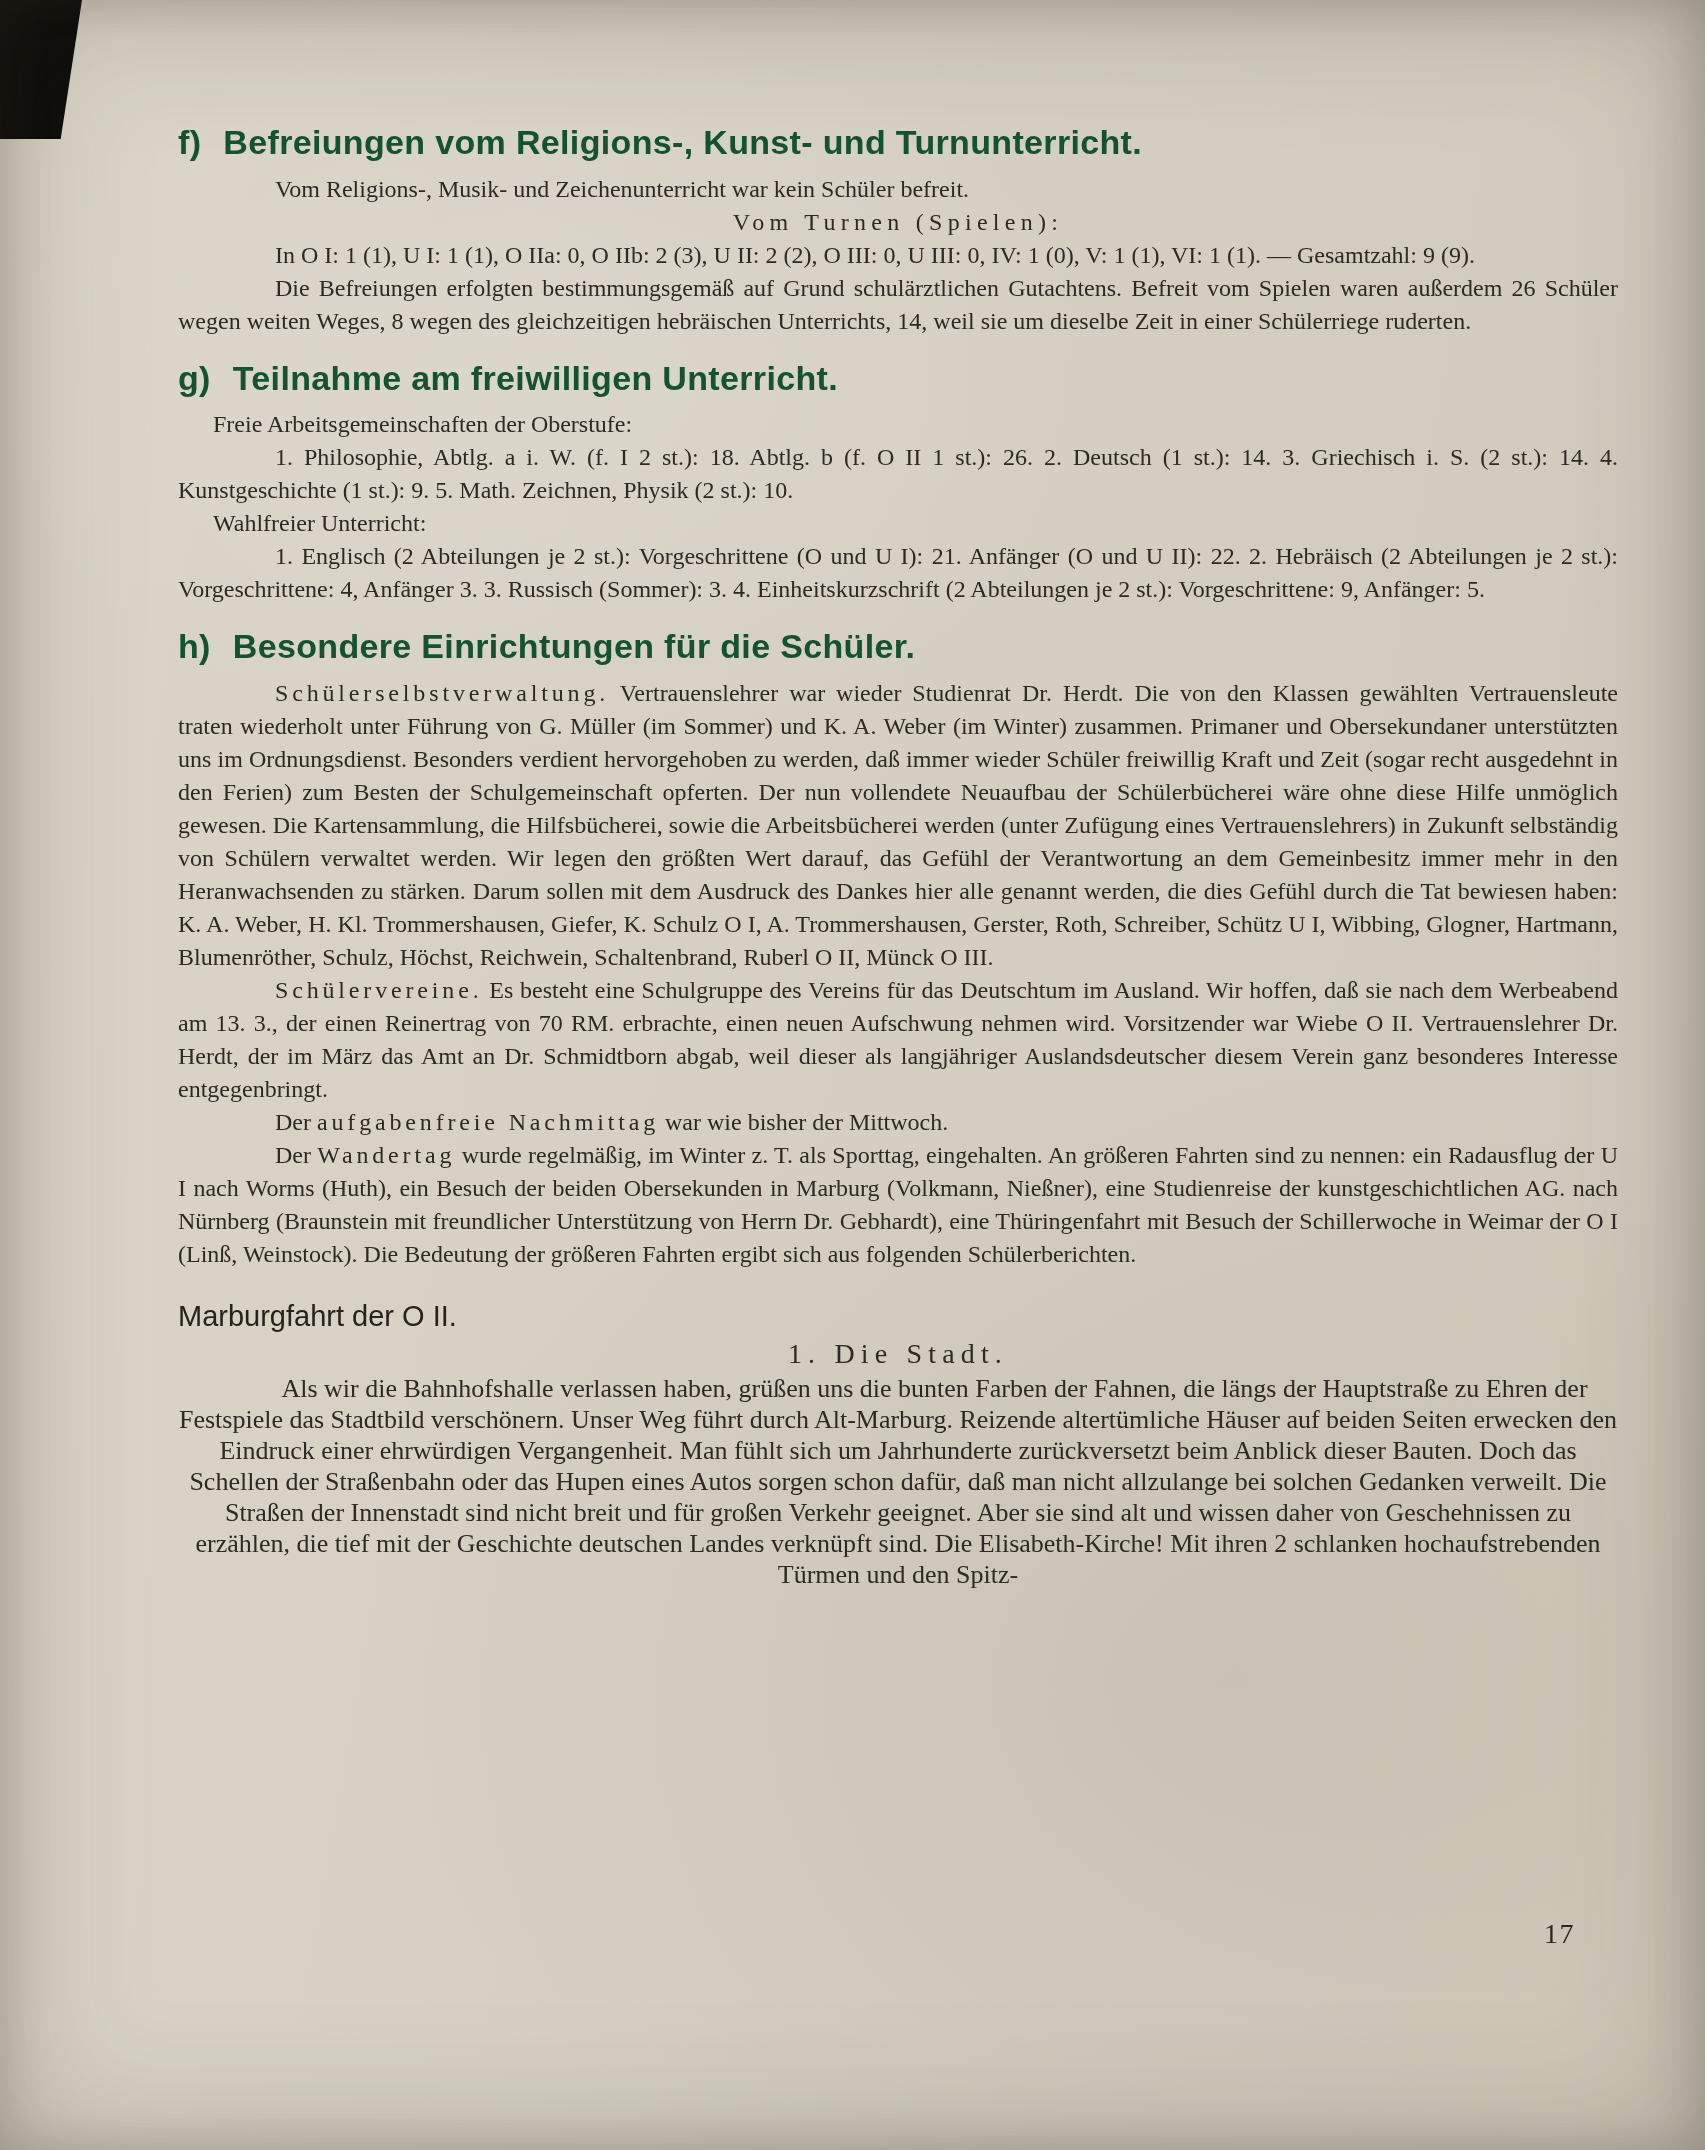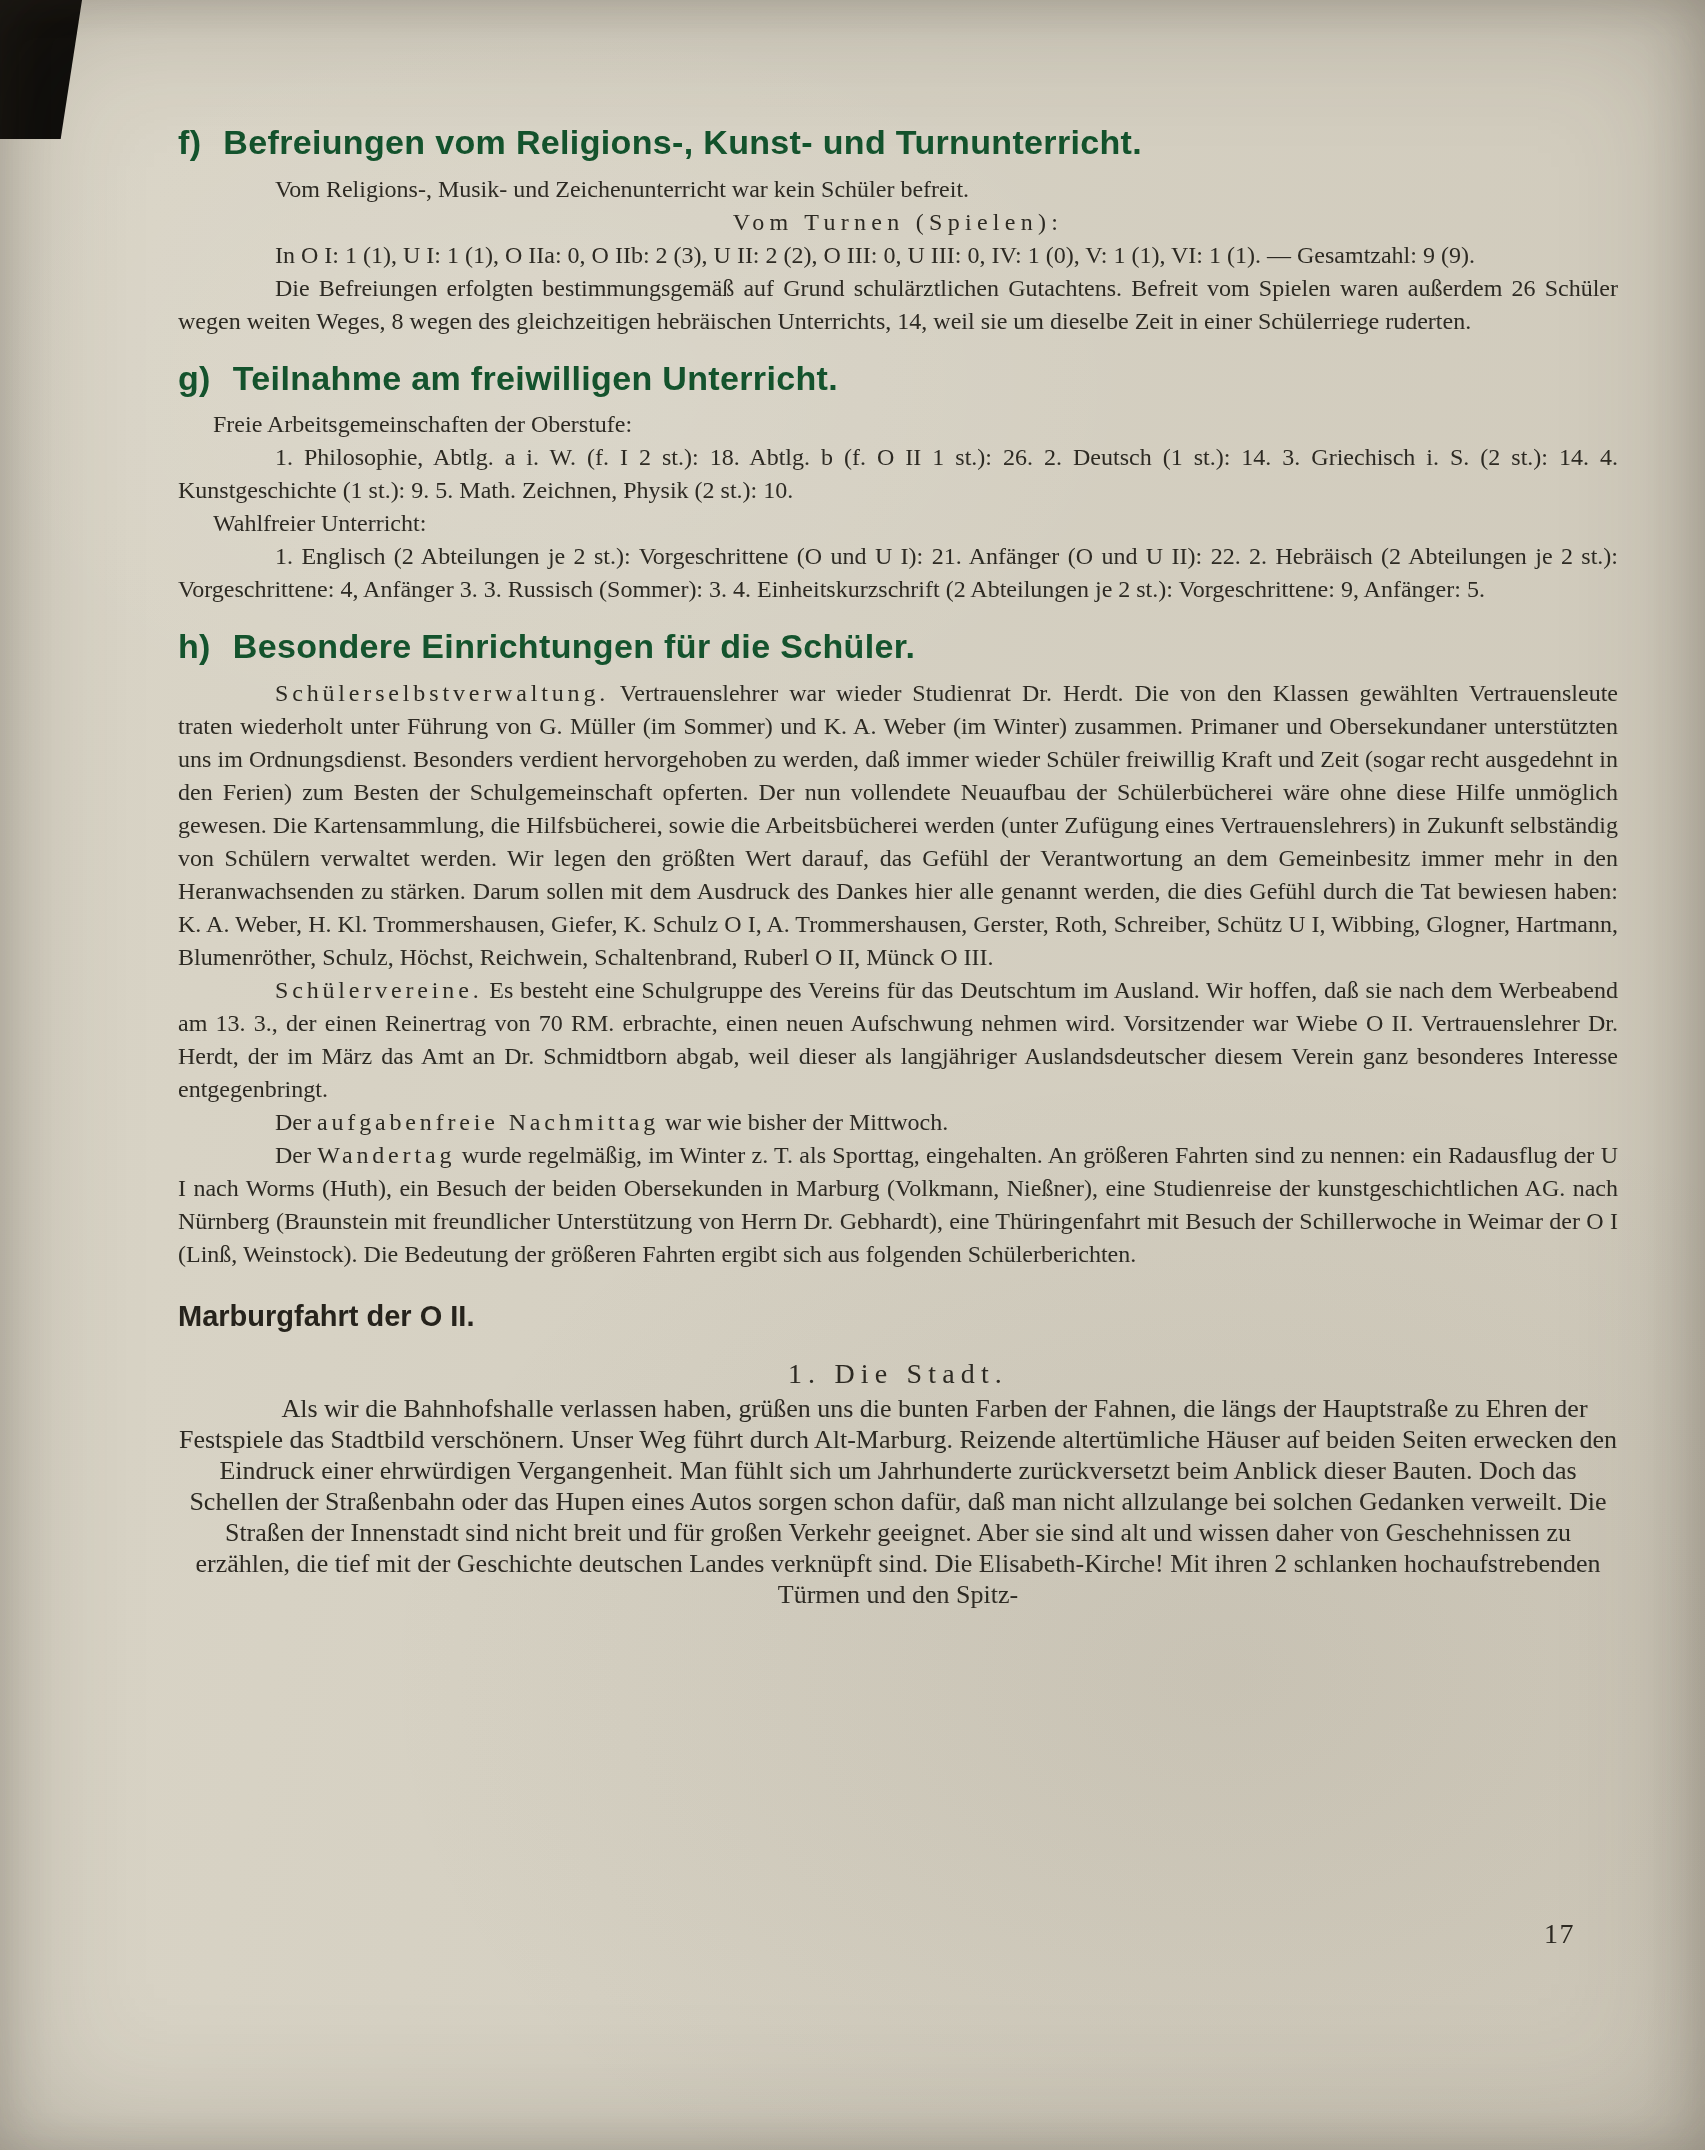--- a/index.html
+++ b/index.html
@@ -28,22 +28,22 @@
   }
   h2.sec-head {
     font-family: "Liberation Sans", "DejaVu Sans", sans-serif;
     font-weight: 700; font-size: 34px; line-height: 38px;
     color: #14532d; margin: 0 0 11.7px 0;
     letter-spacing: 0.01em;
   }
   h2.sec-head .marker { margin-right: 22px; }
   h3.sub-head {
     font-family: "Liberation Sans", "DejaVu Sans", sans-serif;
-    font-weight: 700; font-size: 29px; line-height: 35px;
-    color: #26231c; margin: 0 0 24px 0;
+    font-weight: 400; font-size: 29px; line-height: 35px;
+    color: #26231c; margin: 0 0 4px 0;
   }
   section { margin: 0; }
   .sec-g, .sec-h { margin-top: 21px; }
   .sec-marburg { margin-top: 28px; }
   .par {
     font-size: 24px; line-height: 33px;
     text-align: justify; margin: 0;
     hyphens: auto;
   }
   .ind-m { text-indent: 97px; }

